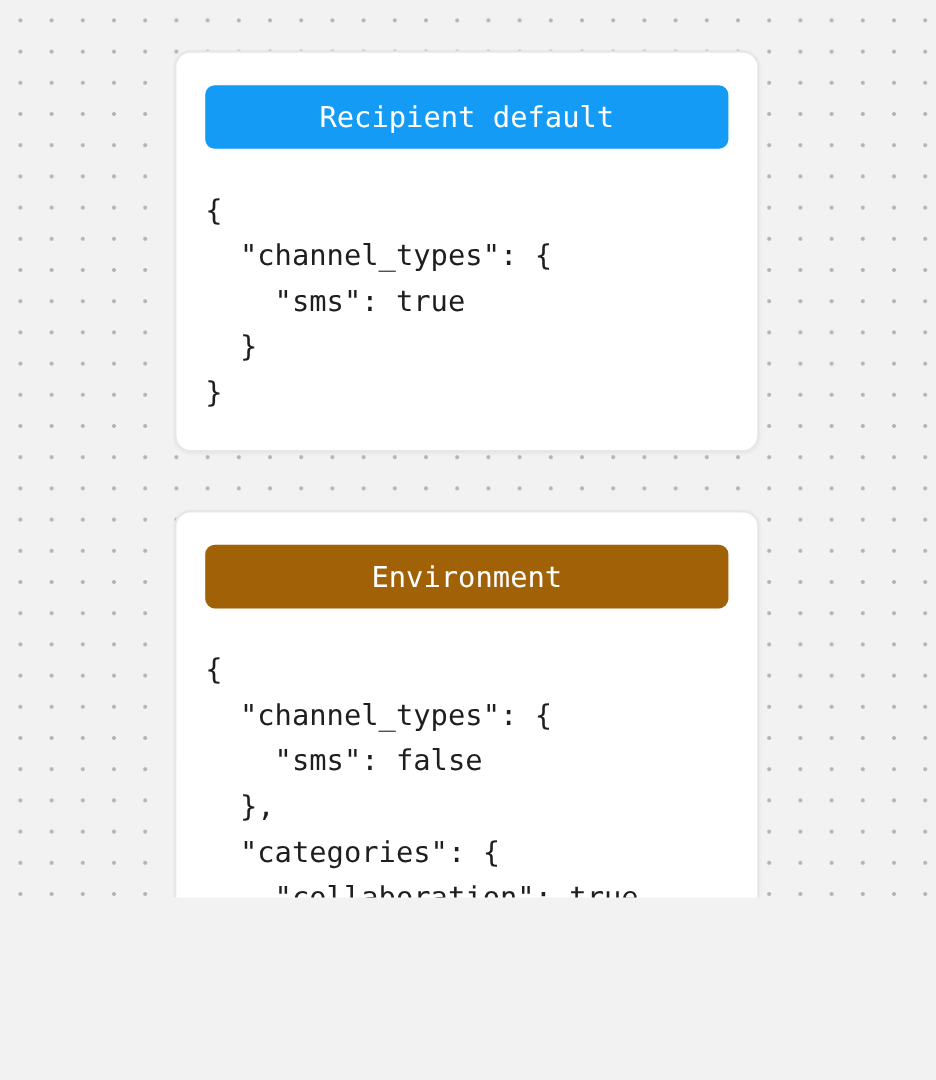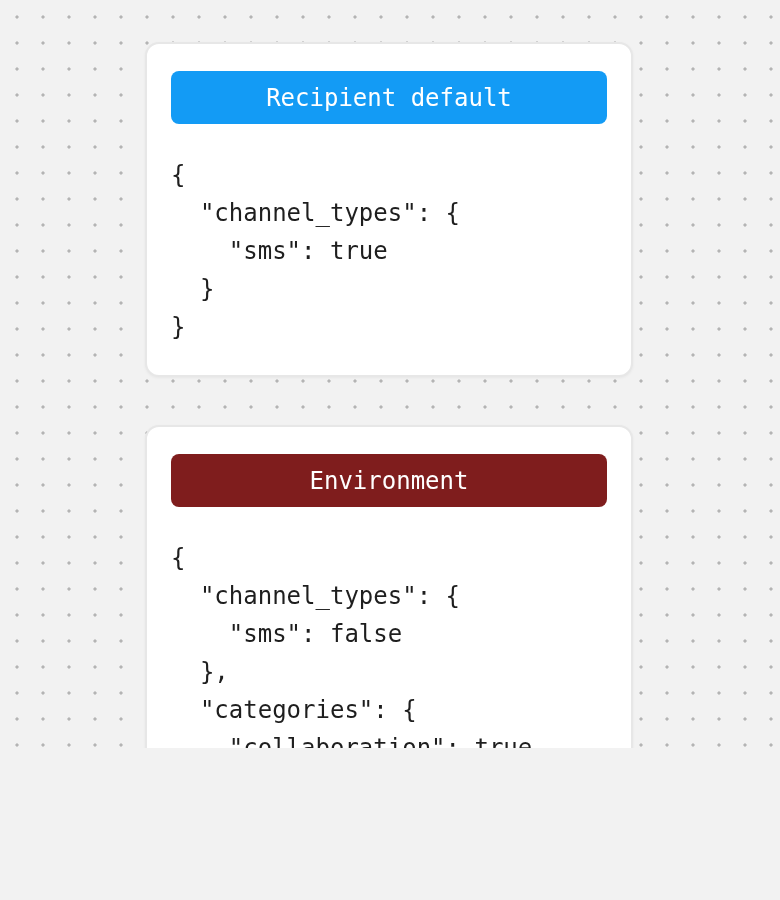--- a/index.html
+++ b/index.html
@@ -60,21 +60,21 @@
       <span class="card-title">Recipient default</span>
     </div>
     <pre class="code">{
   "channel_types": {
     "sms": true
   }
 }</pre>
   </section>
 
   <section class="card" style="top: 425px;">
-    <div class="card-header" style="background: #7f1d1d;">
+    <div class="card-header" style="background: #a16207;">
       <span class="card-title">Environment</span>
     </div>
     <pre class="code">{
   "channel_types": {
     "sms": false
   },
   "categories": {
     "collaboration": true
   }
 }</pre>

